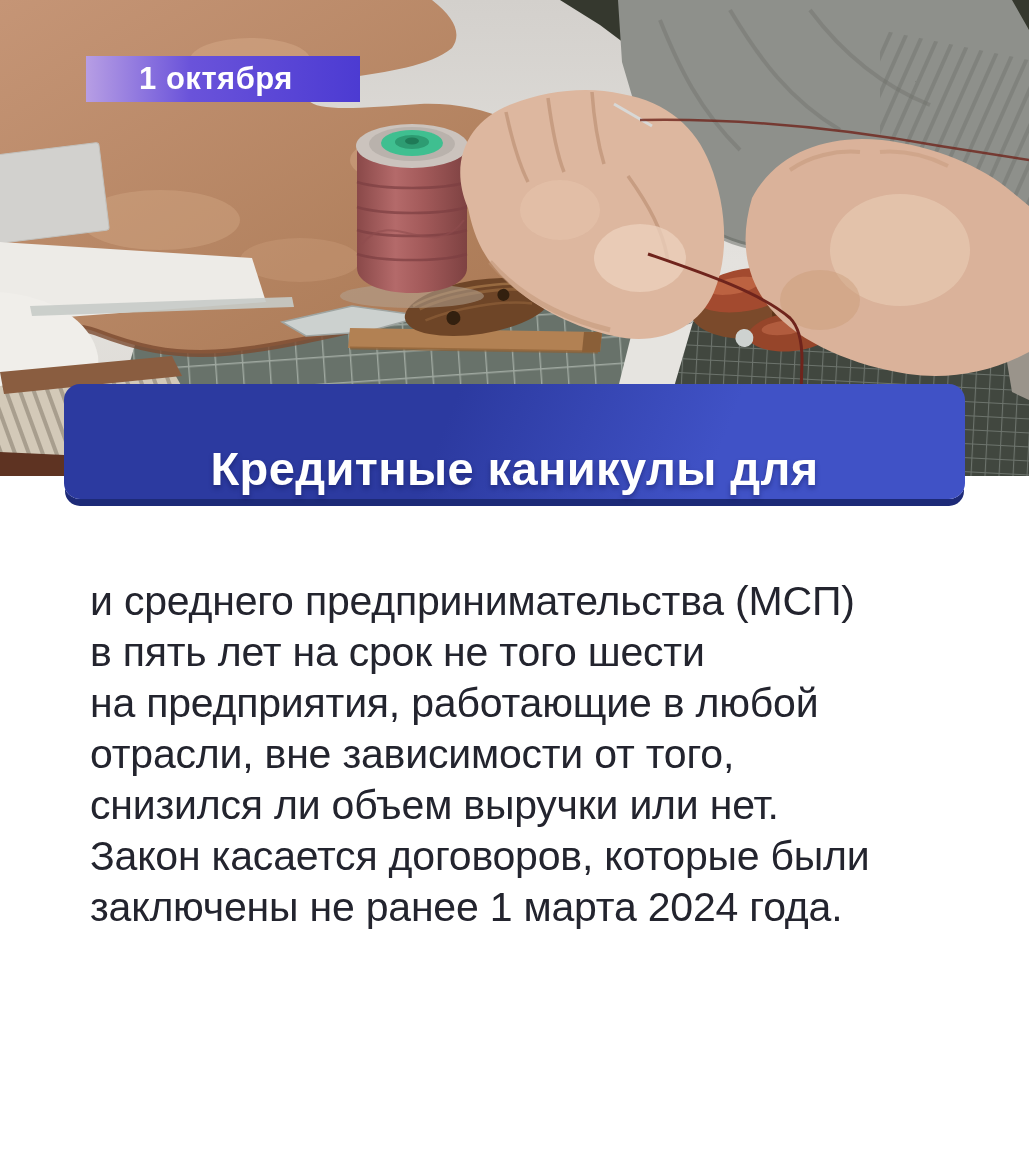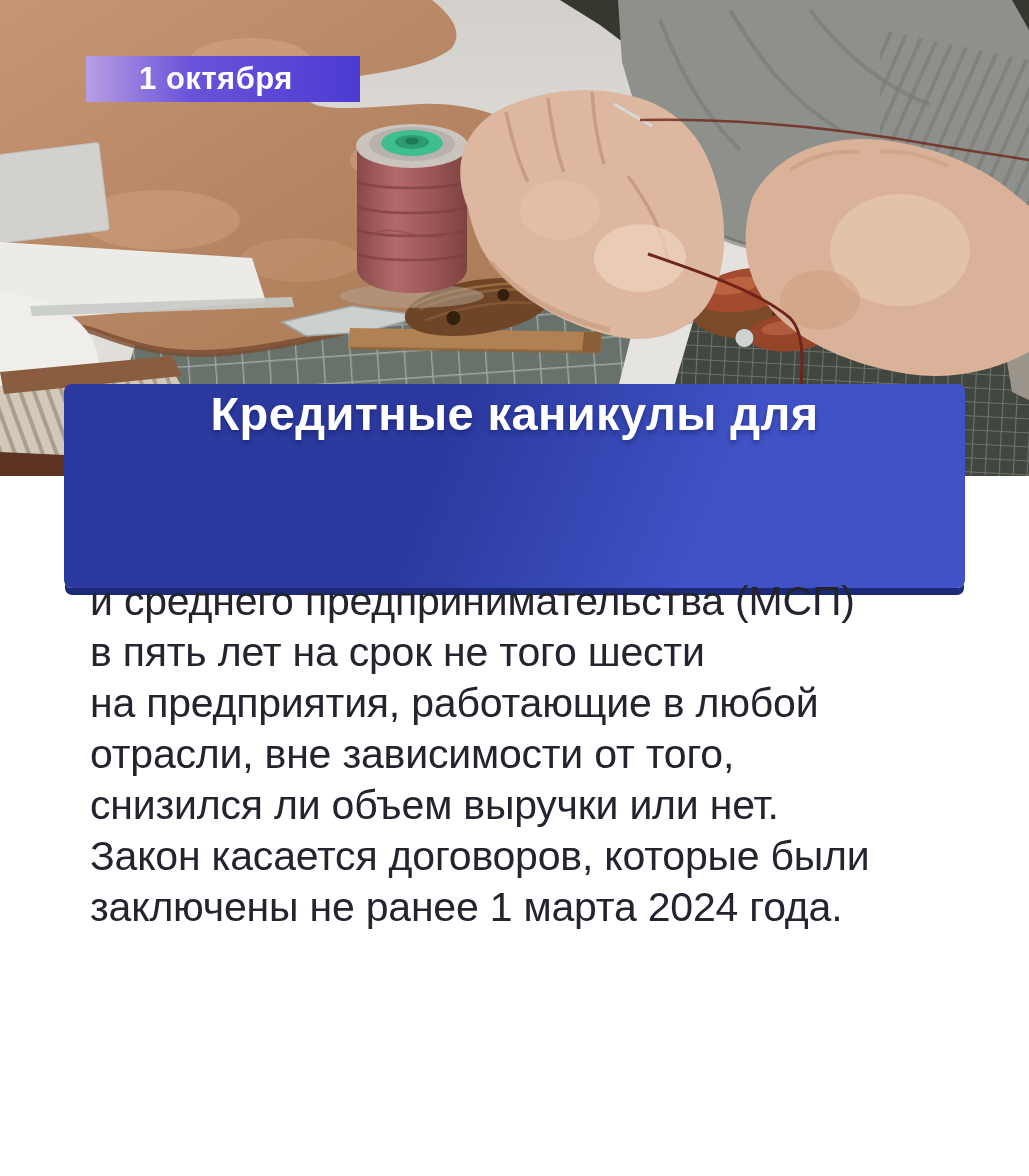--- a/index.html
+++ b/index.html
@@ -17,24 +17,24 @@
     display:flex;align-items:center;justify-content:center;
     background:linear-gradient(90deg,var(--badge-gradient-start,#b79ee4) 0%,var(--badge-gradient-mid,#6a53da) 38%,var(--badge-gradient-end,#4c3bd2) 100%);
     margin-left:24px;
   }
   .badge span{
     color:var(--badge-text,#fff);
     font-size:31px;font-weight:700;letter-spacing:.5px;
     transform:translateX(-7px);
   }
   .banner{
-    position:absolute;left:64px;top:384px;width:901px;height:204px;
-    display:flex;flex-direction:column;align-items:center;justify-content:space-between;
+    position:absolute;left:64px;top:384px;width:901px;height:115px;
+    display:flex;flex-direction:column;align-items:center;justify-content:flex-end;
     background:linear-gradient(112deg,var(--banner-top,#2c3aa0) 42%,var(--banner-bottom,#4052c6) 72%);
-    border-radius:8px;
+    border-radius:16px;
     box-shadow:0 8px 0 -1px var(--banner-shadow,#1d2a78);
   }
   .banner-line{
     color:var(--title-text,#fff);
     font-size:47px;line-height:60px;font-weight:700;text-align:center;
     letter-spacing:.4px;
     text-shadow:0 3px 5px rgba(10,16,70,.40);
   }
   .article{position:absolute;left:90px;top:576px;width:890px;}
   .t-line{

